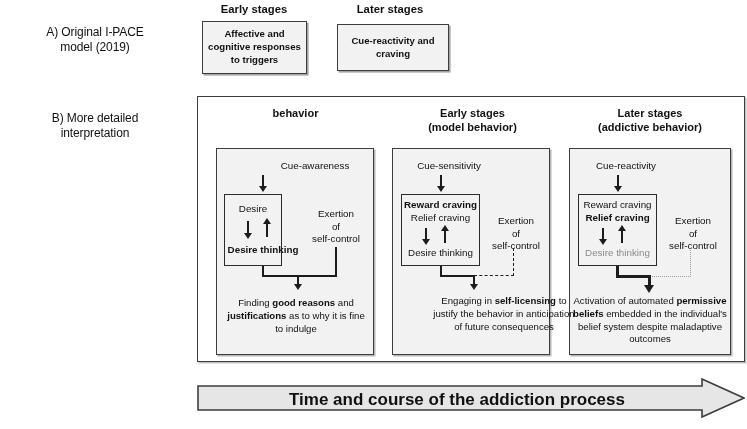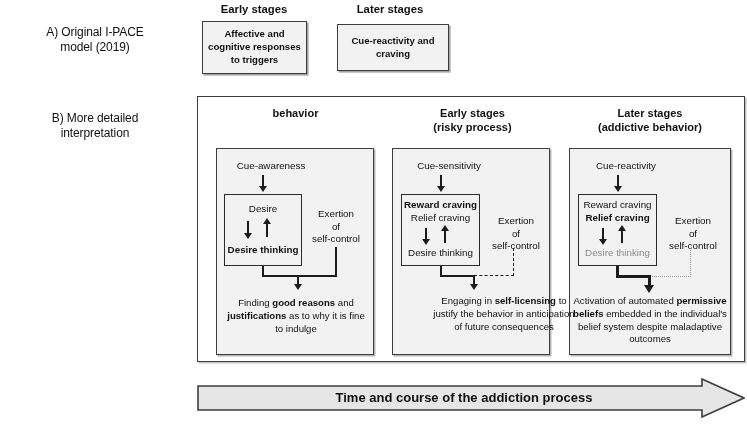--- a/index.html
+++ b/index.html
@@ -100,22 +100,22 @@
   .dashline-h{border-top:1.6px dashed #1c1c1c;}
   .dotline{border-left:1.7px dotted #9a9a9a;}
   .dotline-h{border-top:1.7px dotted #9a9a9a;}
 
   
   #time-arrow{
     left:197px;top:378px;width:548px;height:40px;
   }
   #time-arrow svg{display:block;}
   #time-arrow-label{
-    left:204px;top:390px;width:520px;text-align:center;
-    font-size:13px;font-weight:bold;color:#111;
+    left:197px;top:390px;width:520px;text-align:center;
+    font-size:17px;font-weight:bold;color:#111;
   }
 </style>
 </head>
 <body>
 
 <div class="abs sect-label" id="label-a">
   <span>A) Original I-PACE</span>
   <span class="l2">model (2019)</span>
 </div>
 
@@ -134,36 +134,36 @@
   <span class="l2">interpretation</span>
 </div>
 
 <div class="abs" id="panelB"></div>
 
 <div class="abs col-head" id="b-head-1">
   <div>behavior</div>
 </div>
 <div class="abs col-head" id="b-head-2">
   <div>Early stages</div>
-  <div>(risky process)</div>
+  <div>(model behavior)</div>
 </div>
 <div class="abs col-head" id="b-head-3">
   <div>Later stages</div>
   <div>(addictive behavior)</div>
 </div>
 
 <div class="abs colbox" id="b-col-1"></div>
 <div class="abs colbox" id="b-col-2"></div>
 <div class="abs colbox" id="b-col-3"></div>
 
-<div class="abs cue" style="left:216px;top:160px;width:110px;">Cue-awareness</div>
+<div class="abs cue" style="left:216px;top:160px;width:110px;padding-left:44px;">Cue-awareness</div>
 <div class="abs vline" style="left:262px;top:175px;width:1.6px;height:12px;"></div>
 <div class="abs arrowhead" style="left:258.5px;top:186px;"></div>
 
-<div class="abs innerbox" style="left:224px;top:194px;width:78px;height:72px;">
+<div class="abs innerbox" style="left:224px;top:194px;width:58px;height:72px;">
   <div style="margin-top:8px;">Desire</div>
 </div>
 
 <div class="abs vline" style="left:247px;top:221px;width:1.6px;height:13px;"></div>
 <div class="abs arrowhead" style="left:243.7px;top:233px;"></div>
 <div class="abs vline" style="left:266px;top:224px;width:1.6px;height:13px;"></div>
 <div class="abs arrowhead up" style="left:262.7px;top:218px;"></div>
 <div class="abs innerbox" style="left:224px;top:244px;width:78px;height:20px;border:none;background:transparent;font-weight:bold;">Desire thinking</div>
 
 <div class="abs exertion" style="left:305px;top:208px;width:62px;">

